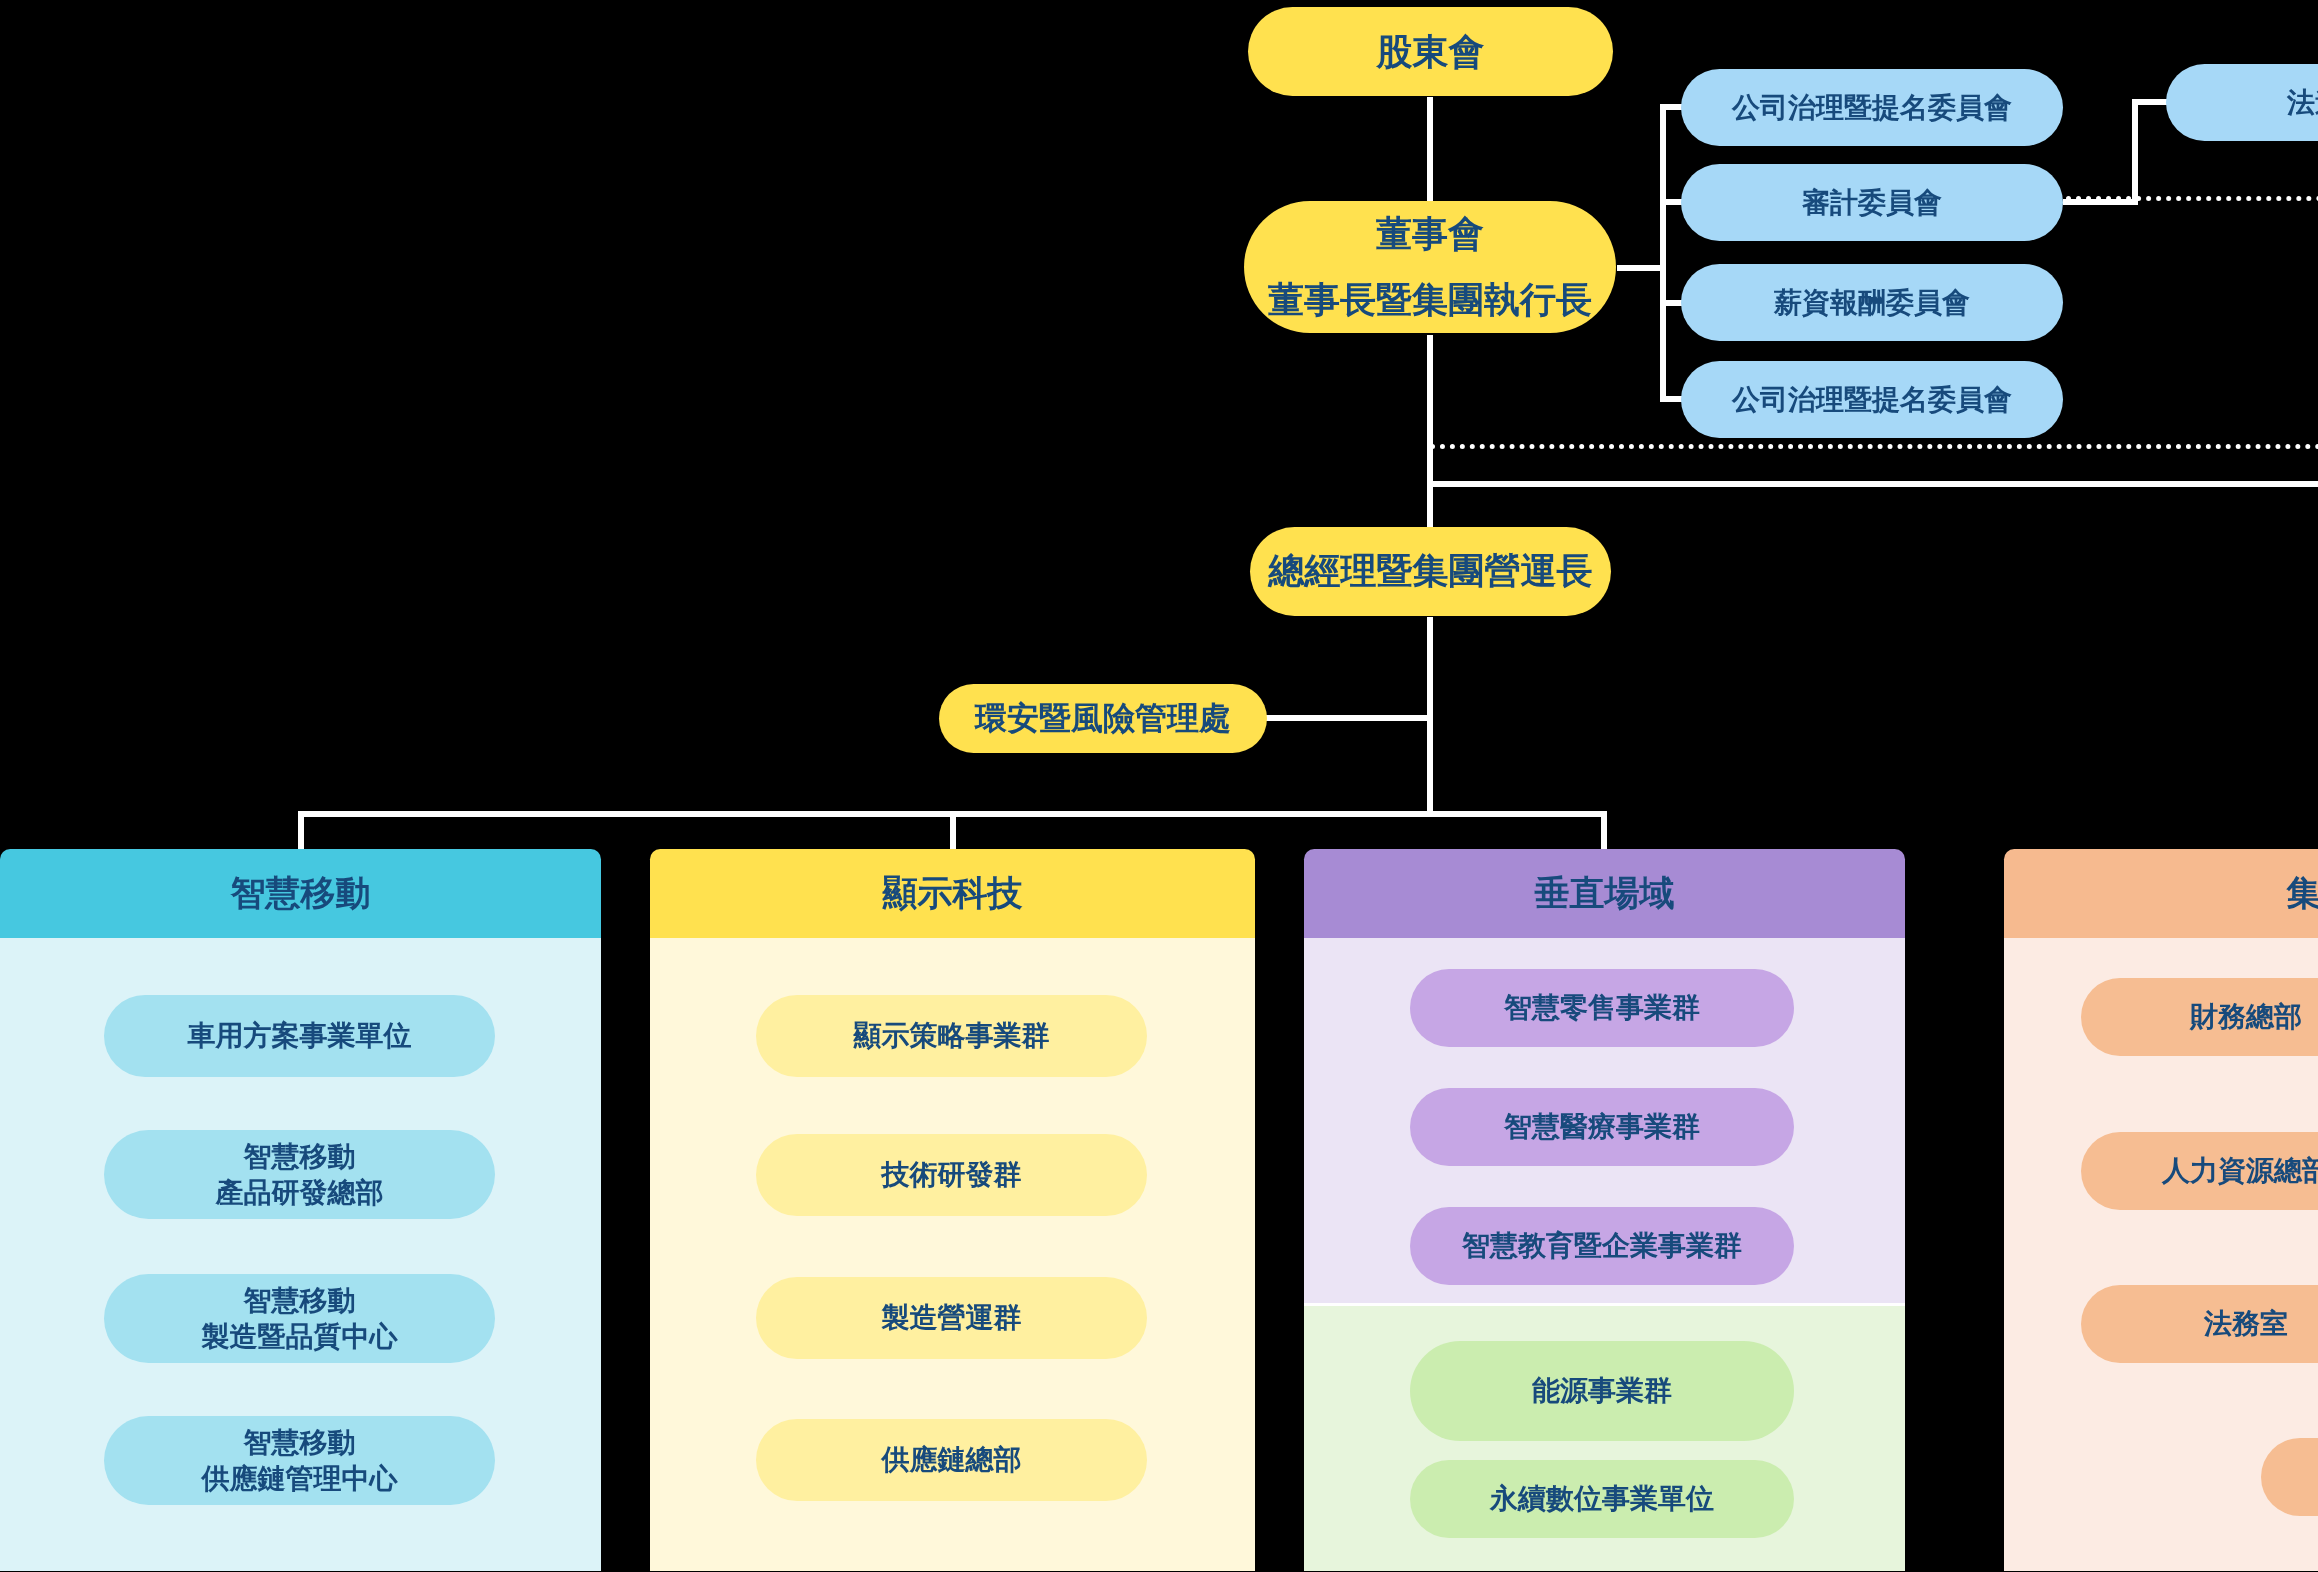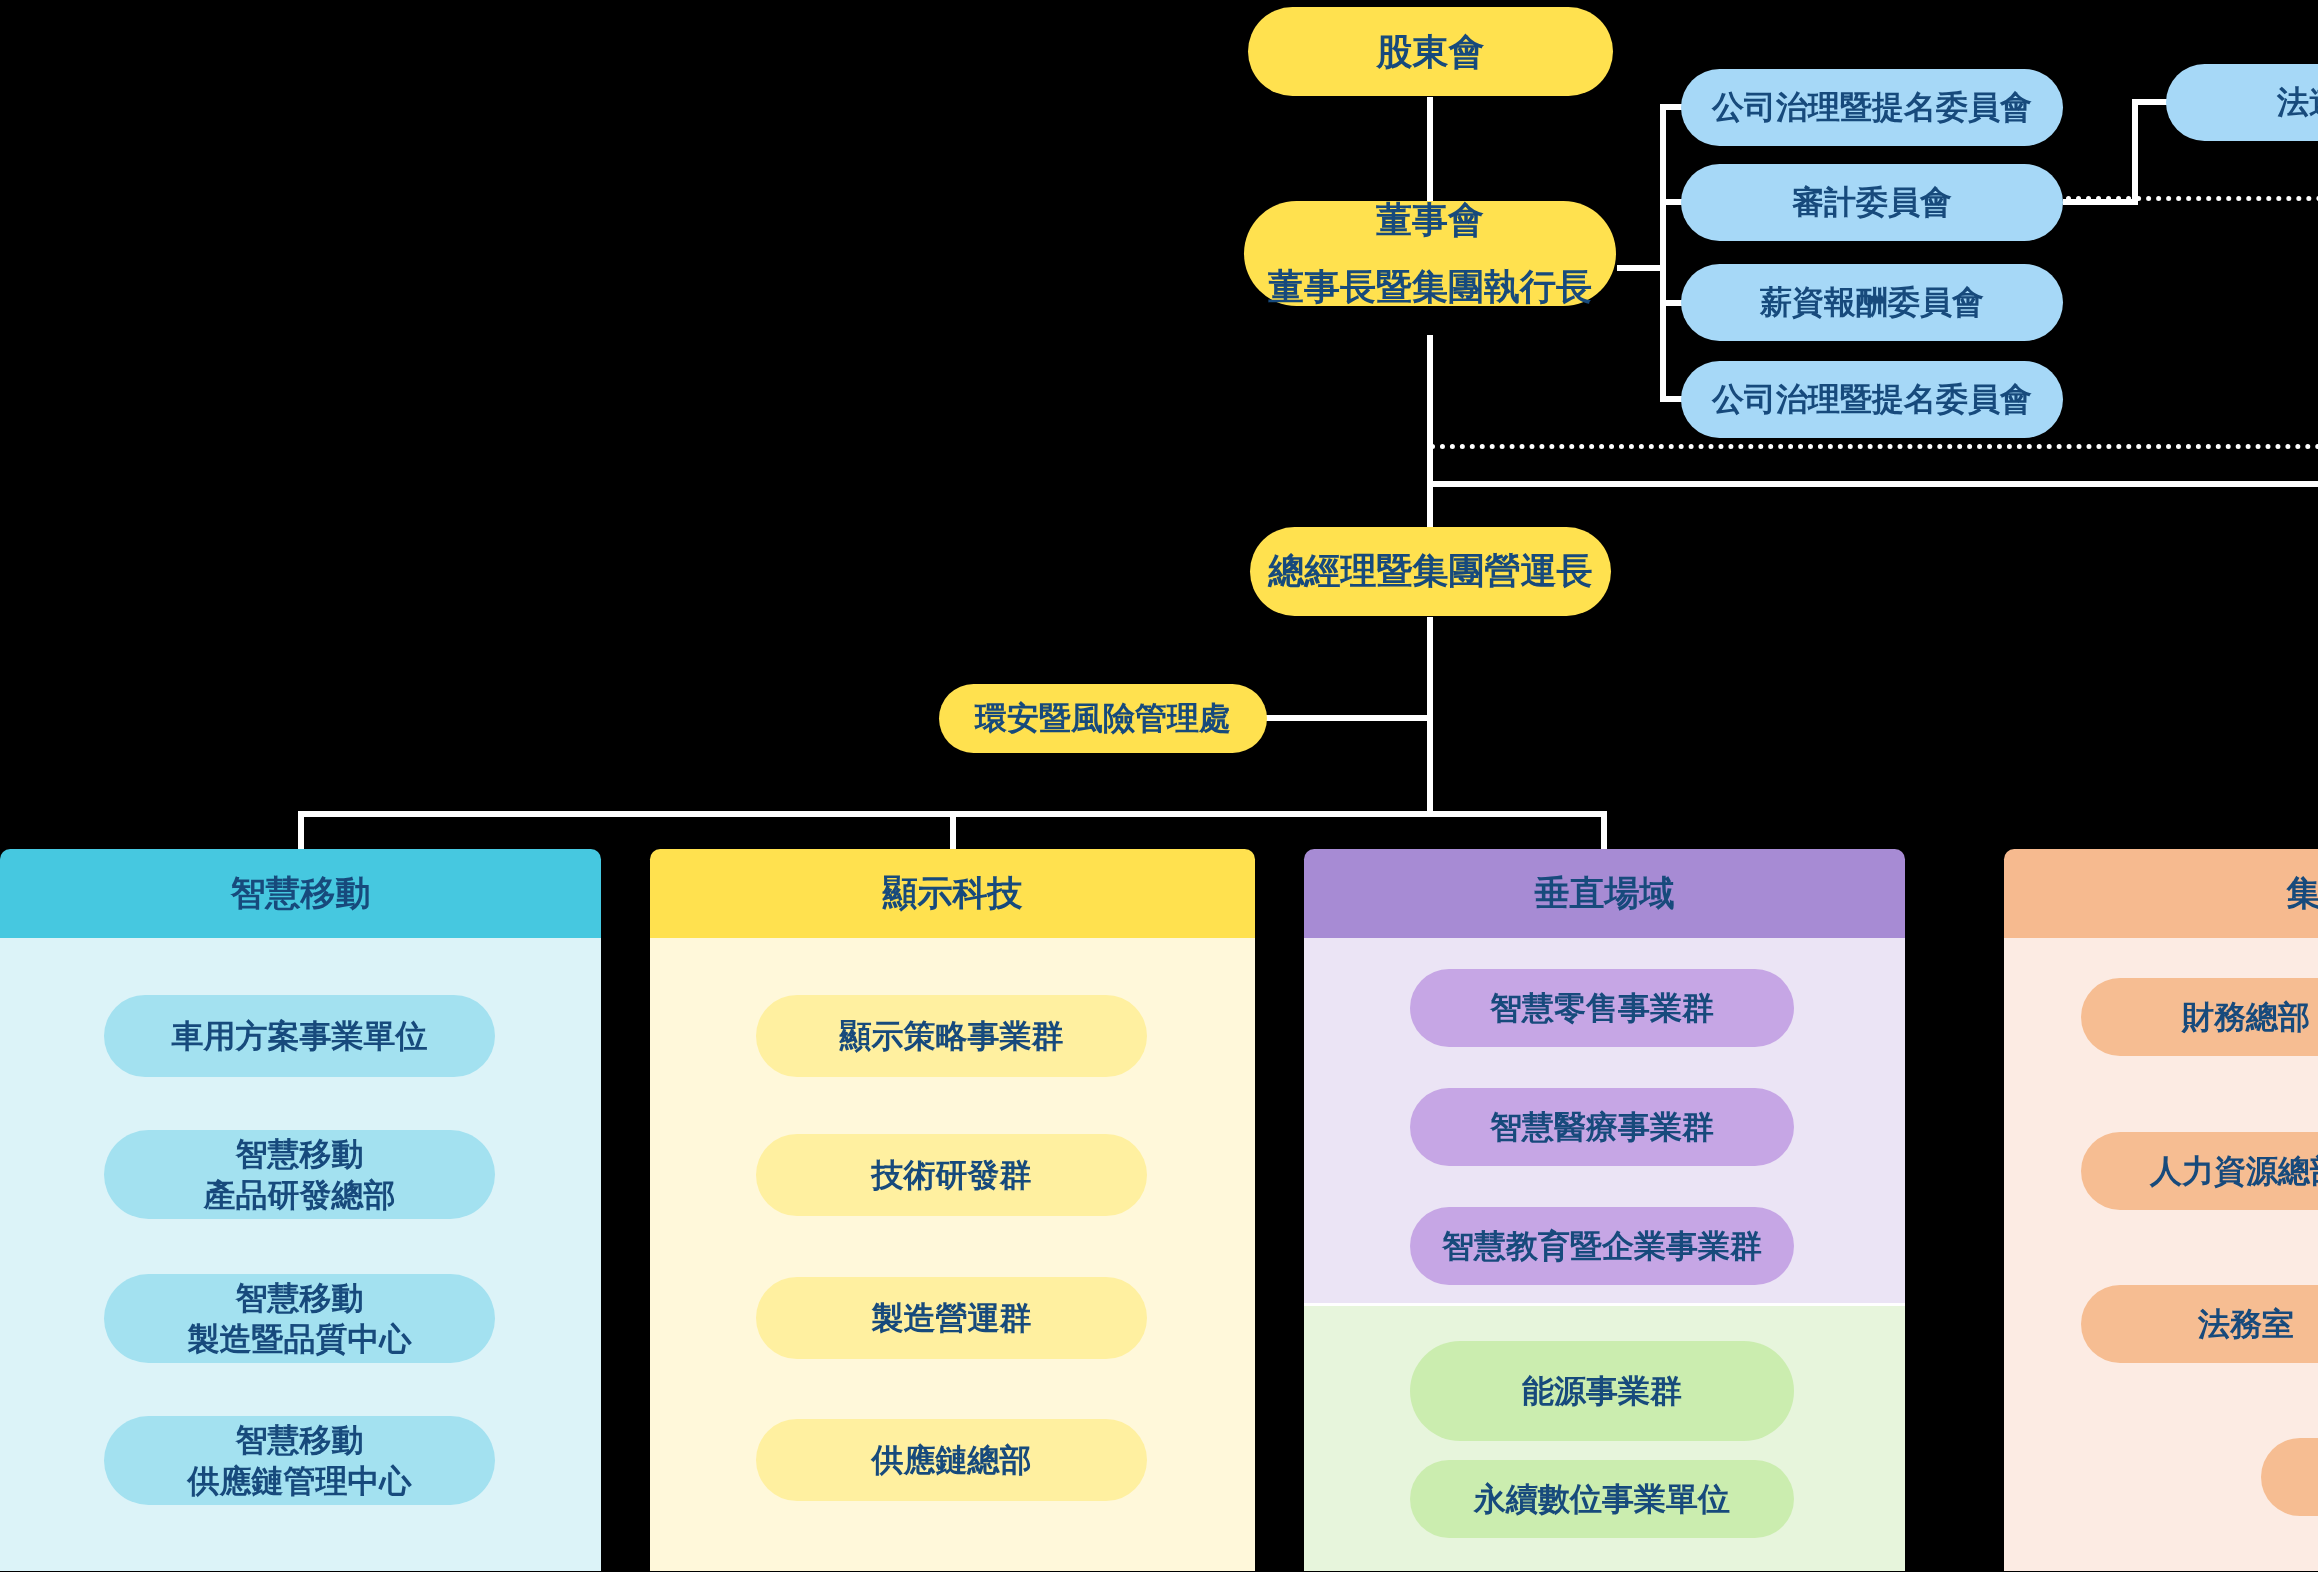--- a/index.html
+++ b/index.html
@@ -11,21 +11,21 @@
   
   .hline{position:absolute;height:5.6px;background:#fff;}
   .vline{position:absolute;width:5.6px;background:#fff;}
   .dot-h{position:absolute;height:0;border-top:5.6px dotted #fff;}
   
   .pill{
     position:absolute;display:flex;flex-direction:column;align-items:center;justify-content:center;
     border-radius:463px;text-align:left;line-height:1.28;
   }
   .pill span{display:block;}
-  .f78{font-size:36px;} .f70{font-size:32px;} .f68{font-size:32px;}
+  .f78{font-size:36px;} .f70{font-size:32px;} .f68{font-size:28px;}
   .yellow{background:#FFE14F;}
   .blue{background:#A6D8F7;}
   .cyan-pill{background:#A3E1F0;}
   .yellow-pill{background:#FFF0A0;}
   .purple-pill{background:#C6A6E5;}
   .green-pill{background:#CBEDAF;}
   .orange-pill{background:#F6BD92;}
   
   .col{position:absolute;top:849px;height:723px;}
   .col-header{
@@ -66,21 +66,21 @@
   <div class="vline" style="left:950px;top:811px;height:38px;"></div>
   <div class="vline" style="left:1601px;top:811px;height:38px;"></div>
 
   <div class="dot-h" style="left:1430px;top:444px;width:1150px;"></div>
   <div class="dot-h" style="left:2066px;top:196px;width:847px;"></div>
 
   <div class="pill yellow f78" style="left:1248px;top:7.4px;width:365px;height:89px;">
     <span>股東會</span>
   </div>
 
-  <div class="pill yellow f78" style="left:1244px;top:201px;width:372px;height:105px;gap:20px;">
+  <div class="pill yellow f78" style="left:1244px;top:201px;width:372px;height:132px;gap:20px;">
     <span>董事會</span>
     <span>董事長暨集團執行長</span>
   </div>
 
   <div class="pill blue f68" style="left:1681px;top:69px;width:382px;height:77px;">
     <span>公司治理暨提名委員會</span>
   </div>
   <div class="pill blue f68" style="left:1681px;top:164px;width:382px;height:77px;">
     <span>審計委員會</span>
   </div>

